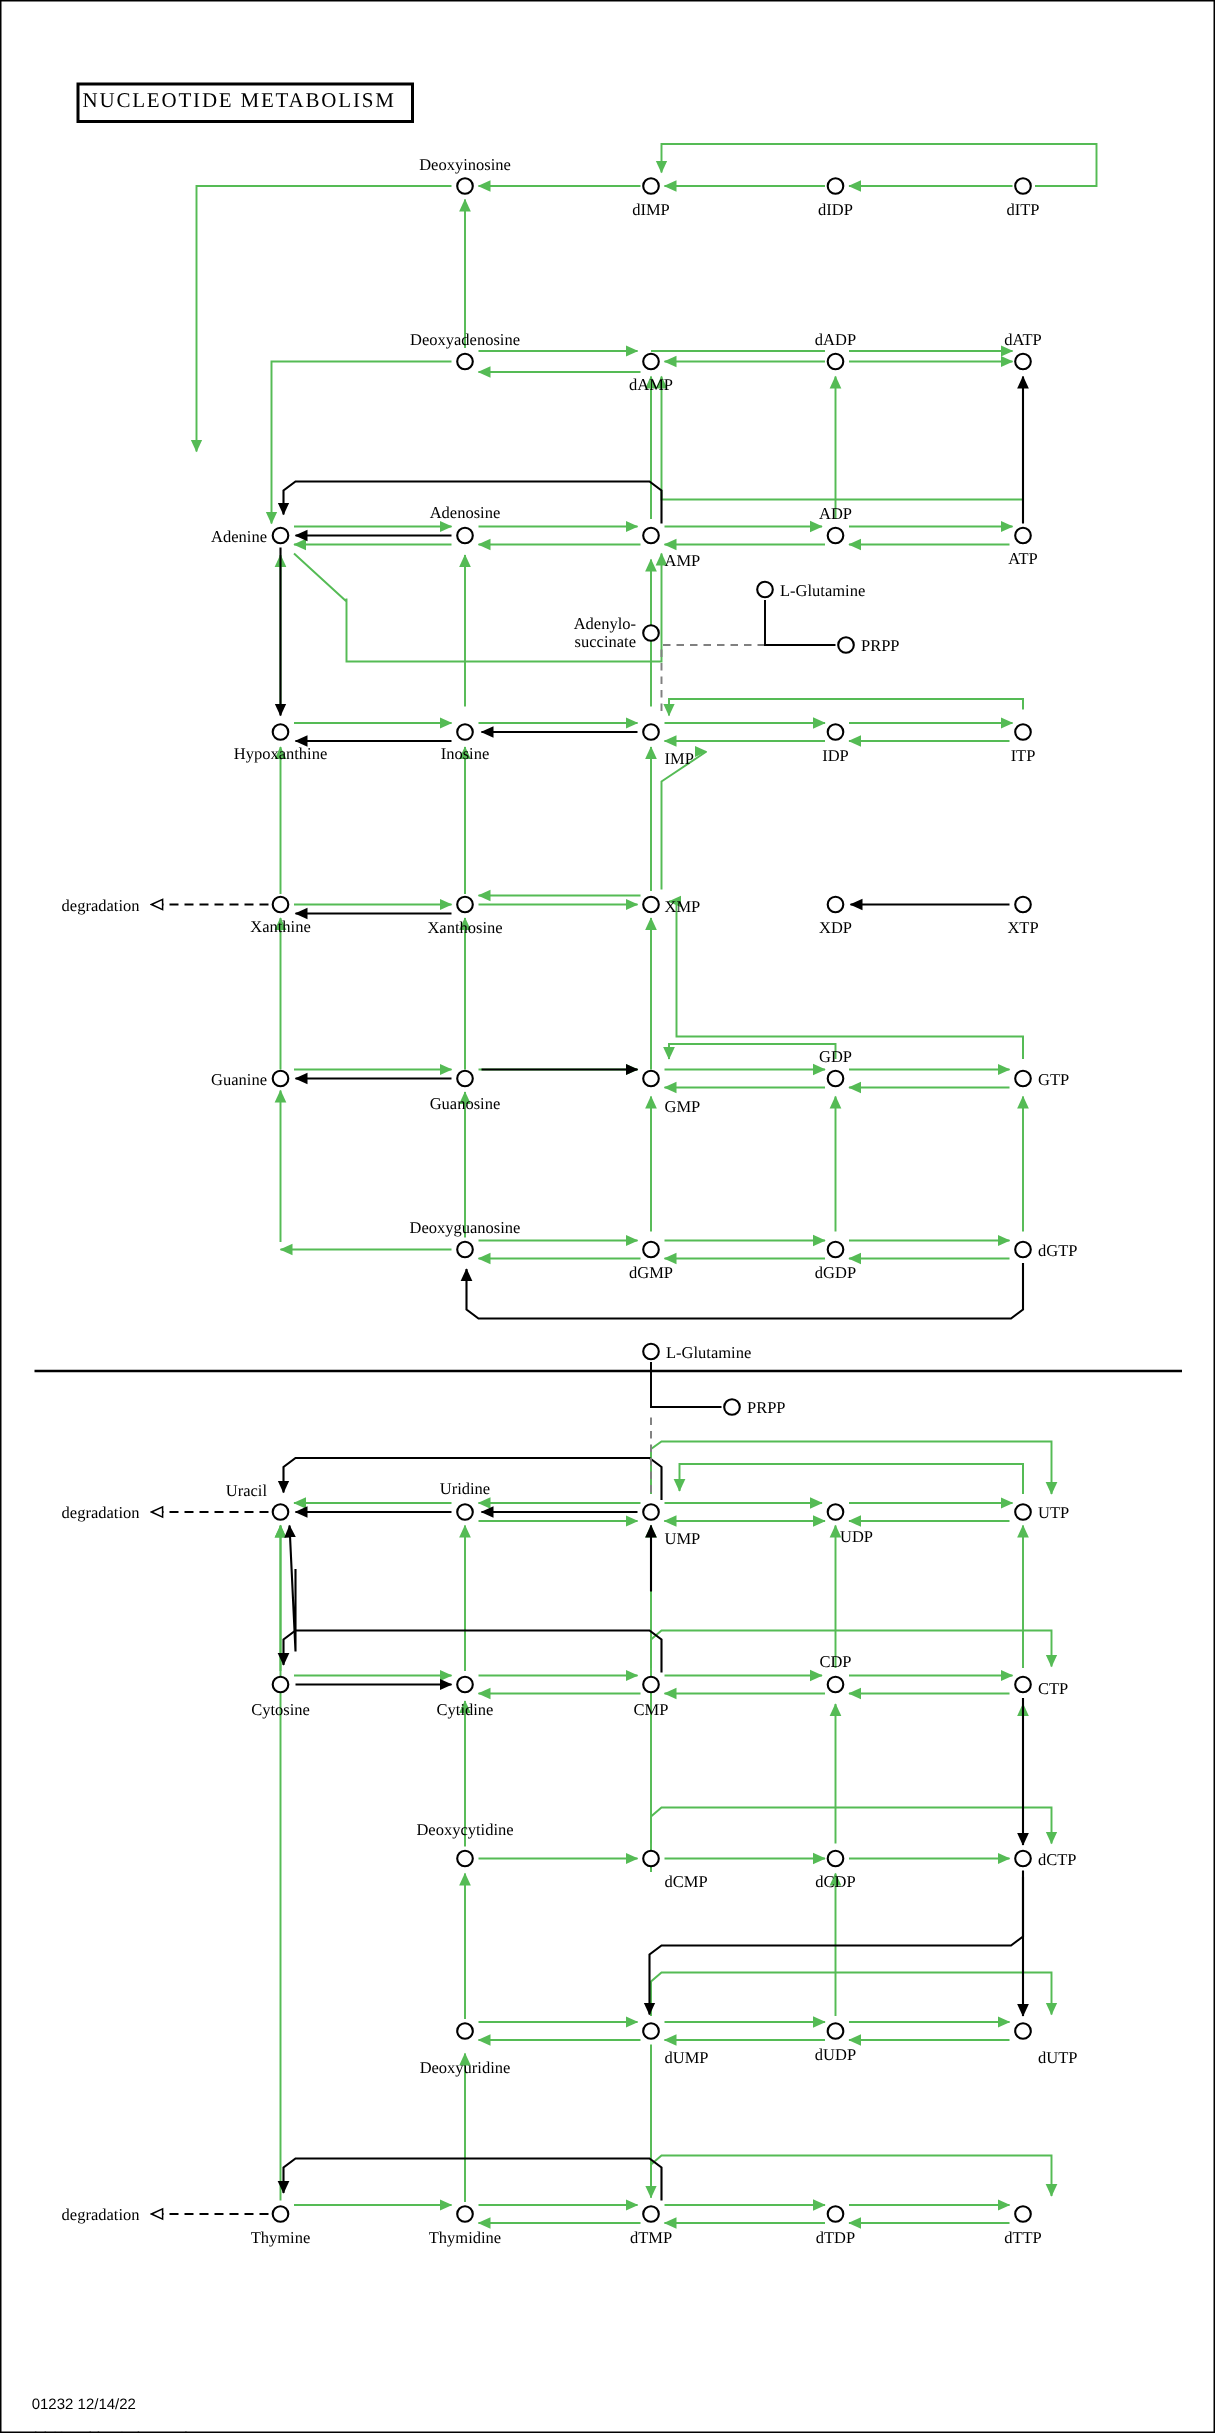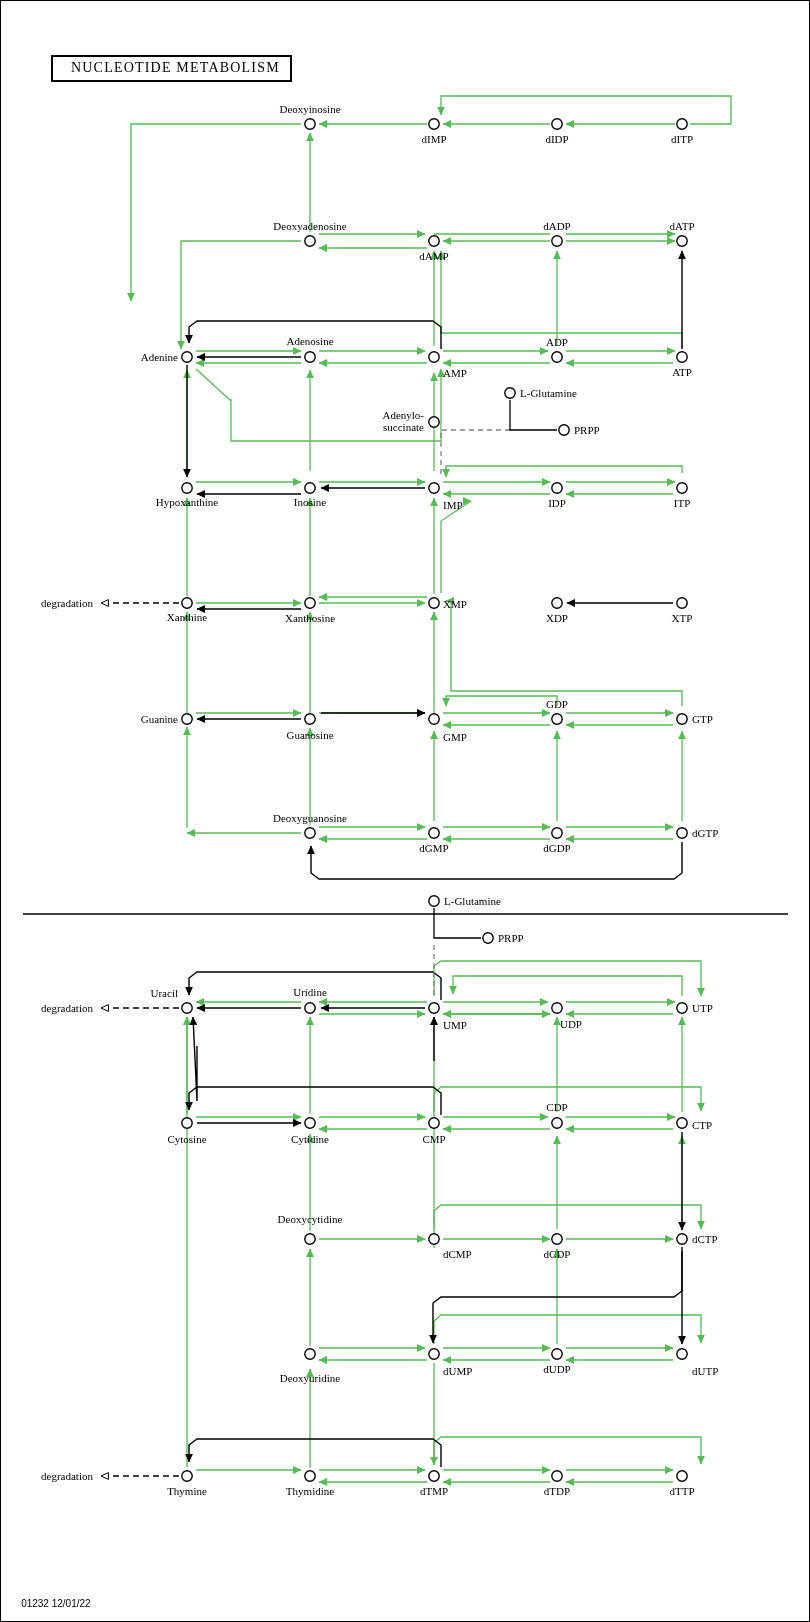--- a/index.html
+++ b/index.html
@@ -1,20 +1,20 @@
 <!DOCTYPE html>
 <html><head>
 <meta charset="utf-8">
 <style>
   html,body{margin:0;padding:0;background:#ffffff;}
   body{font-family:"Liberation Serif", serif;}
   #page{position:relative;width:810px;height:1622px;background:#fff;box-sizing:border-box;border:1px solid #000;overflow:hidden;}
   #map{position:absolute;left:0;top:0;width:810px;height:1622px;}
   .title-box{position:absolute;left:50px;top:54px;border:2px solid #000;background:#fff;
-    padding:3px 10px 4px 18px;font-family:"Liberation Serif",serif;font-size:14px;letter-spacing:1.2px;color:#000;}
+    padding:3px 10px 4px 2px;font-family:"Liberation Serif",serif;font-size:14px;letter-spacing:1.2px;color:#000;}
   .footer{position:absolute;left:9px;top:1586px;font-family:"Liberation Sans",sans-serif;font-size:10px;line-height:11px;color:#000;white-space:pre;}
   svg text{font-family:"Liberation Serif",serif;fill:#000;}
   .lbl{font-size:11px;}
 </style>
 </head>
 <body>
 
 <div id="page">
 
   <svg id="map" viewBox="0 0 810 1622">
@@ -464,16 +464,16 @@
         <g>
           <circle cx="681" cy="1475" r="5.2" fill="#ffffff" stroke="#000000" stroke-width="1.4"></circle>
           <text x="681" y="1494" text-anchor="middle" class="lbl">dTTP</text>
         </g>
       </g>
   </svg>
 
   <div class="title-box">NUCLEOTIDE METABOLISM</div>
 
   <div class="footer">
-    <span>01232 12/01/22</span><br>
+    <span>01232 12/14/22</span><br>
     <span>(c) Kanehisa Laboratories</span>
   </div>
 </div>
 
 </body></html>

